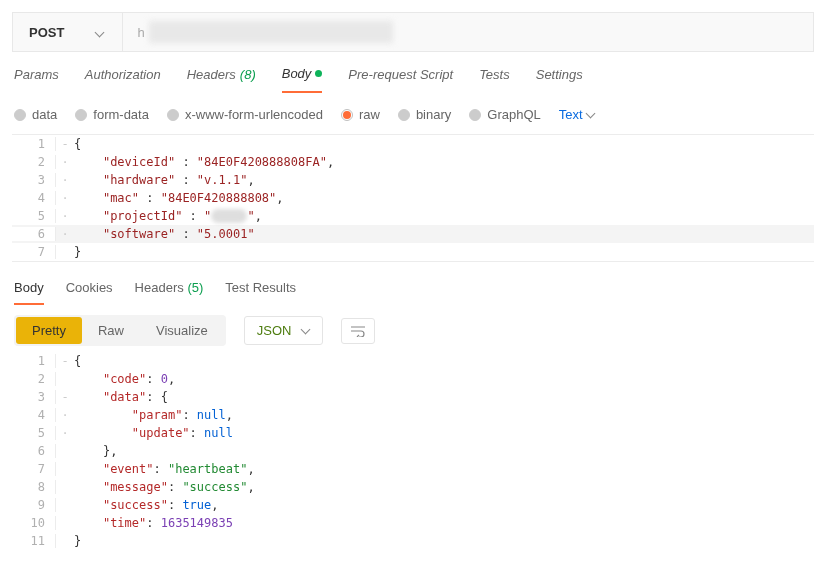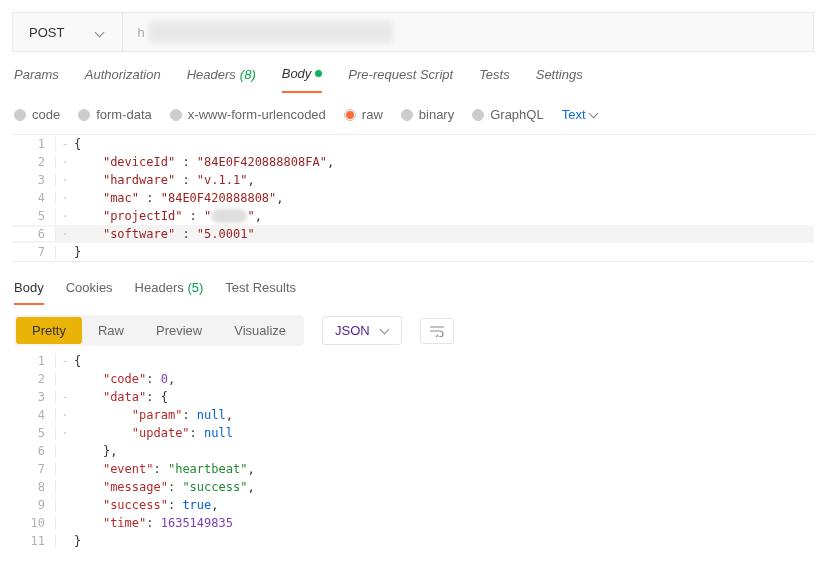--- a/index.html
+++ b/index.html
@@ -19,21 +19,21 @@
     align-items: stretch;
     margin: 12px 12px 0 12px;
     border: 1px solid #e8e8e8;
     background: #f9f9f9;
     height: 40px;
   }
   .method-select {
     display: flex;
     align-items: center;
     padding: 0 18px 0 16px;
-    font-weight: 400;
+    font-weight: 700;
     color: #333;
     border-right: 1px solid #e8e8e8;
     gap: 30px;
     cursor: pointer;
   }
   .chevron {
     width: 10px; height: 10px;
     position: relative;
   }
   .chevron::before {
@@ -179,21 +179,21 @@
   }
   .pill.active {
     background:#eab308;
     color:#333;
   }
   .json-select {
     display:flex; align-items:center; gap:9px;
     border:1px solid #e4e4e4;
     padding:6px 12px; border-radius:3px;
     cursor:pointer;
-    color:#4c1d95;
+    color:#4d7c0f;
   }
   .wrap-icon {
     border:1px solid #e4e4e4; padding:6px 8px; border-radius:3px; cursor:pointer;
     display:flex; align-items:center; justify-content:center;
   }
 
   .resp-editor {
     margin: 0 12px;
     font-family: Consolas, Menlo, monospace;
     font-size: 12px;
@@ -231,21 +231,21 @@
     <span class="dot-green"></span>
   </div>
   <div class="tab">Pre-request Script</div>
   <div class="tab">Tests</div>
   <div class="tab">Settings</div>
 </div>
 
 <div class="body-opts">
   <label class="radio">
     <span class="radio-circle gray-filled"></span>
-    <span>code</span>
+    <span>data</span>
   </label>
   <label class="radio">
     <span class="radio-circle gray-filled"></span>
     <span>form-data</span>
   </label>
   <label class="radio">
     <span class="radio-circle gray-filled"></span>
     <span>x-www-form-urlencoded</span>
   </label>
   <label class="radio">
@@ -311,21 +311,20 @@
     <span>Headers</span>
     <span class="count-green">(5)</span>
   </div>
   <div class="rtab">Test Results</div>
 </div>
 
 <div class="response-toolbar">
   <div class="pill-row">
     <div class="pill active">Pretty</div>
     <div class="pill">Raw</div>
-    <div class="pill">Preview</div>
     <div class="pill">Visualize</div>
   </div>
   <div class="json-select">
     <span>JSON</span>
     <span class="chevron" style="margin-top:-4px"></span>
   </div>
   <div class="wrap-icon">
     <svg width="16" height="12">
       <path d="M1 2 h14 M1 6 h10 q3 0 3 3 t-3 3 h-2 M9 10 l-2 2 M9 14 l-2 -2" stroke="#888" stroke-width="1.2" fill="none"></path>
     </svg>

